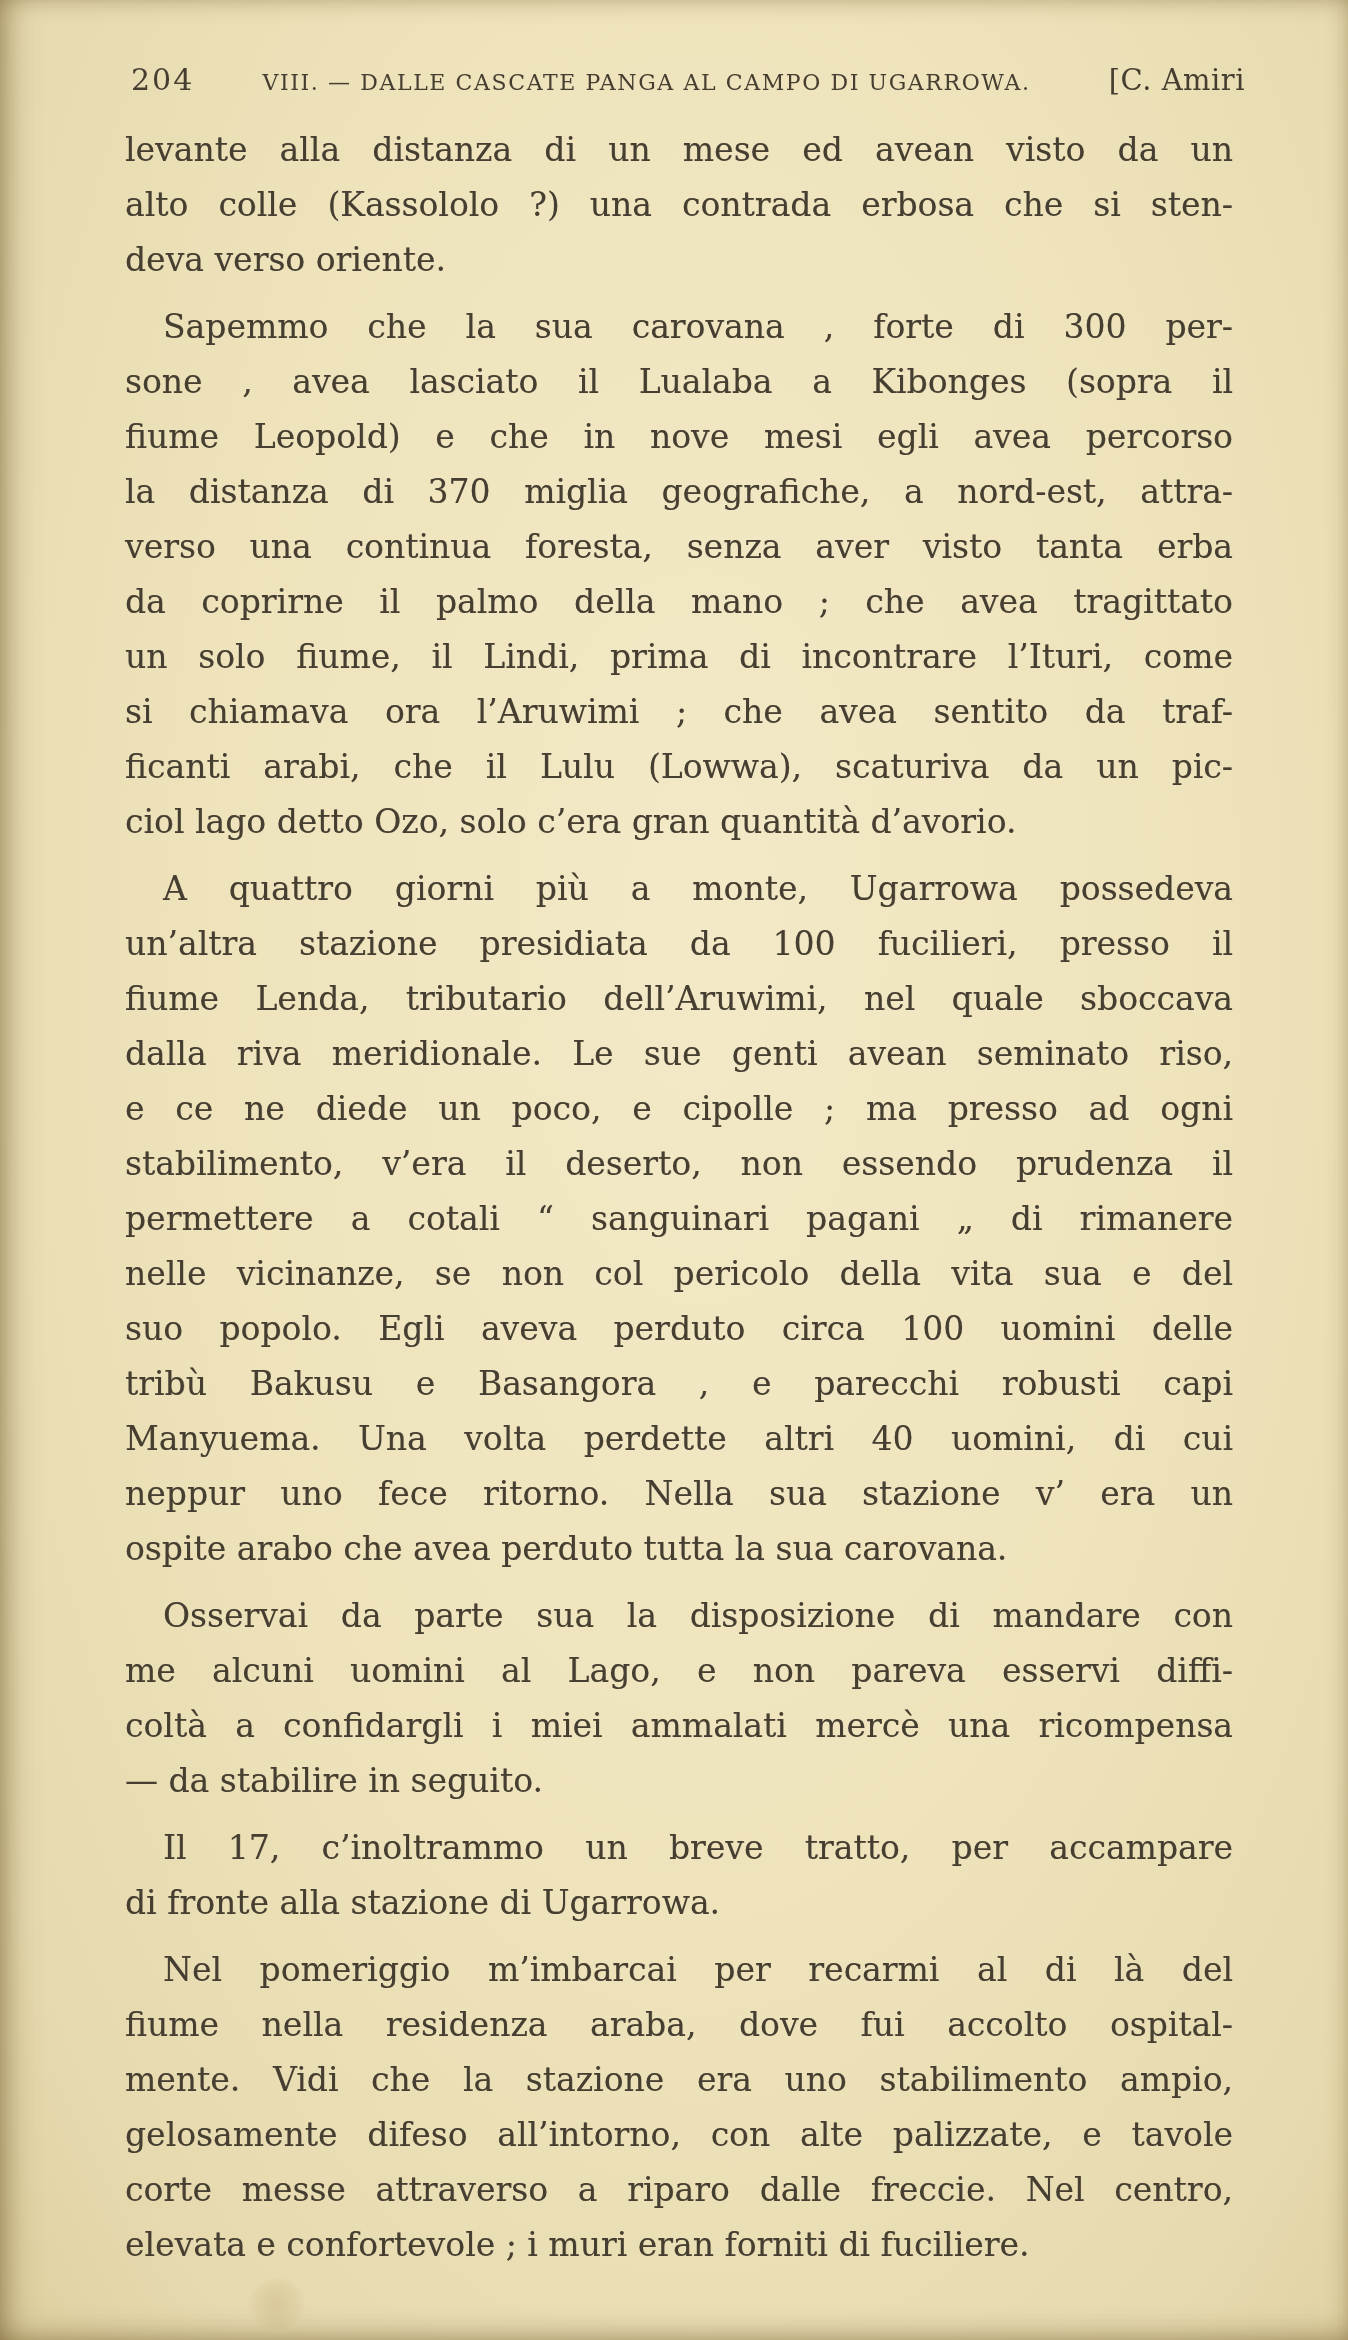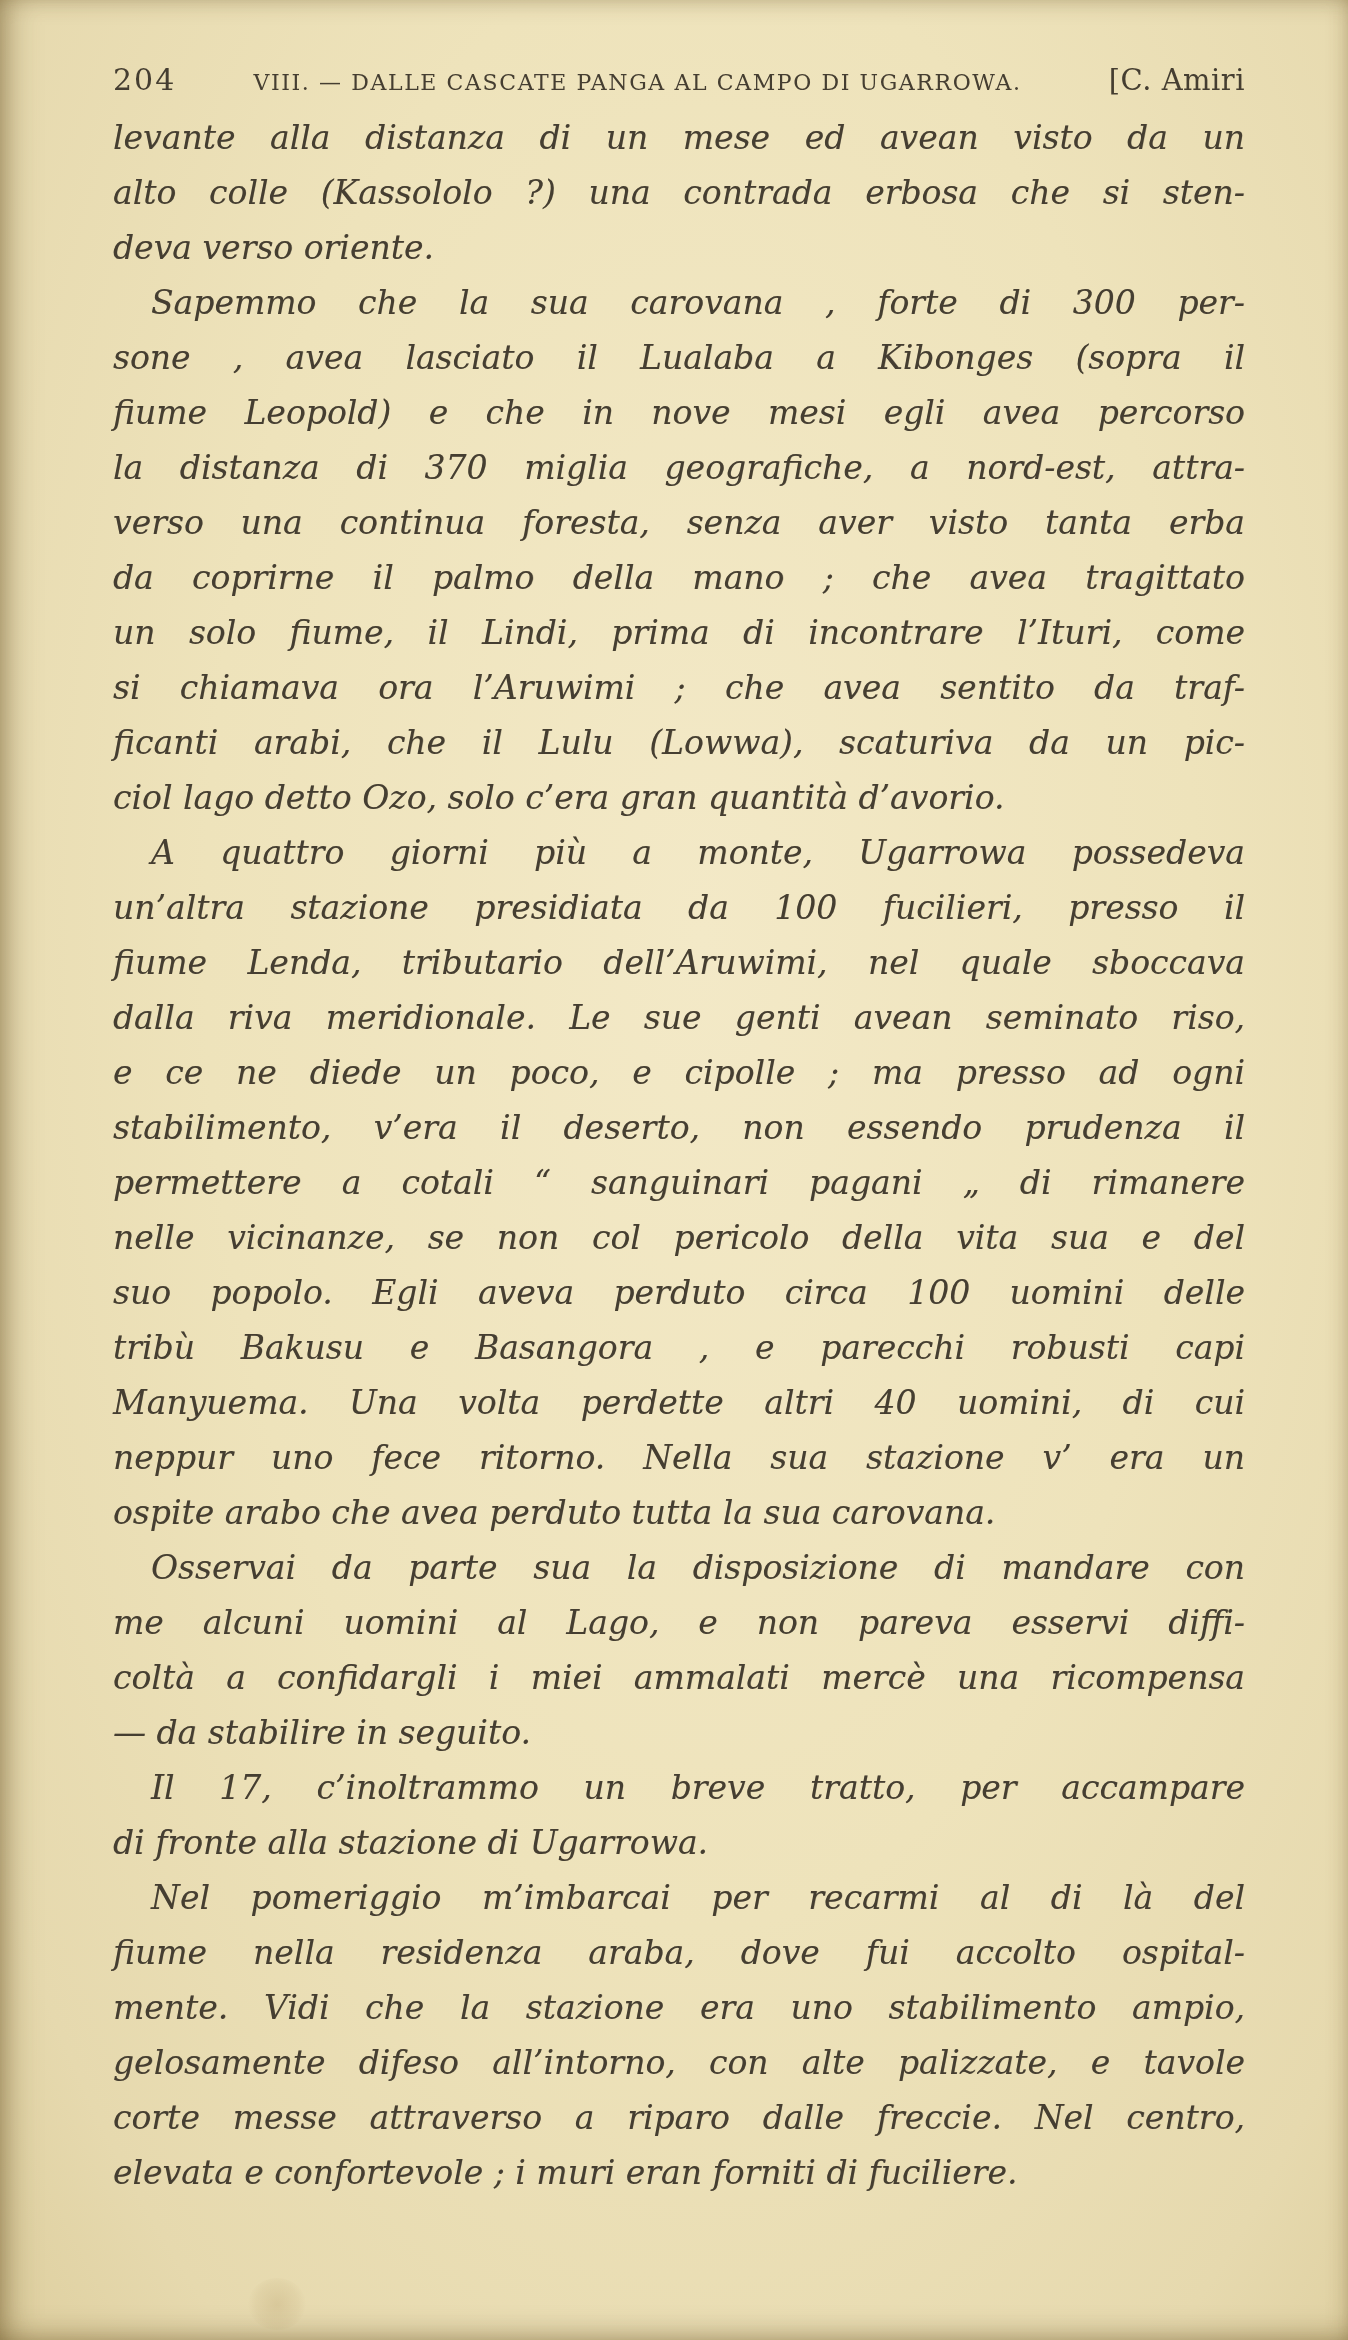--- a/index.html
+++ b/index.html
@@ -40,20 +40,21 @@
     top: 62px;
     left: 113px;
     width: 1132px;
     display: flex;
     align-items: baseline;
     white-space: nowrap;
   }
   .page-number {
     font-size: 30px;
     letter-spacing: 2px;
+    margin-left: 18px;
   }
   .running-title {
     flex: 1;
     text-align: center;
     font-size: 22px;
     letter-spacing: 1.6px;
     padding-left: 10px;
   }
   .author-mark {
     font-size: 29px;
@@ -63,21 +64,21 @@
 
   .body-text {
     position: absolute;
     top: 110px;
     left: 113px;
     width: 1132px;
     font-size: 33px;
     line-height: 55px;
     text-shadow: 0.3px 0.4px 0 rgba(70, 60, 45, 0.35);
   }
-  .paragraph { margin: 0; font-style: italic; }
+  .paragraph { margin: 12px; }
   .line {
     height: 55px;
     text-align: justify;
     text-align-last: justify;
     white-space: nowrap;
   }
   .line.last { text-align-last: left; }
   .paragraph.indent .line:first-child { text-indent: 38px; }
 </style>
 </head>

